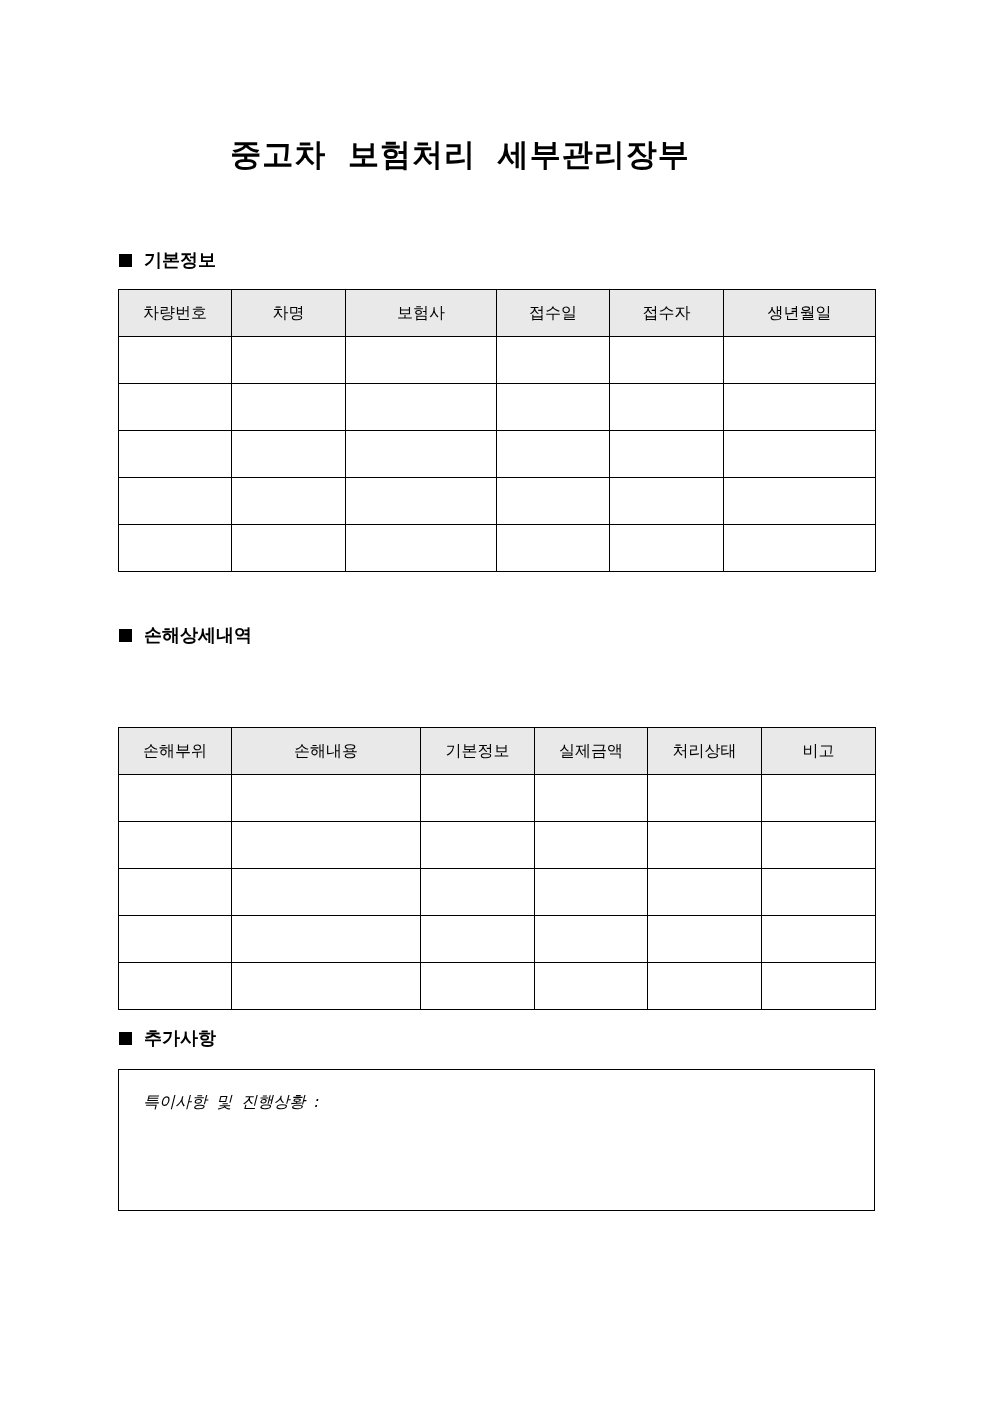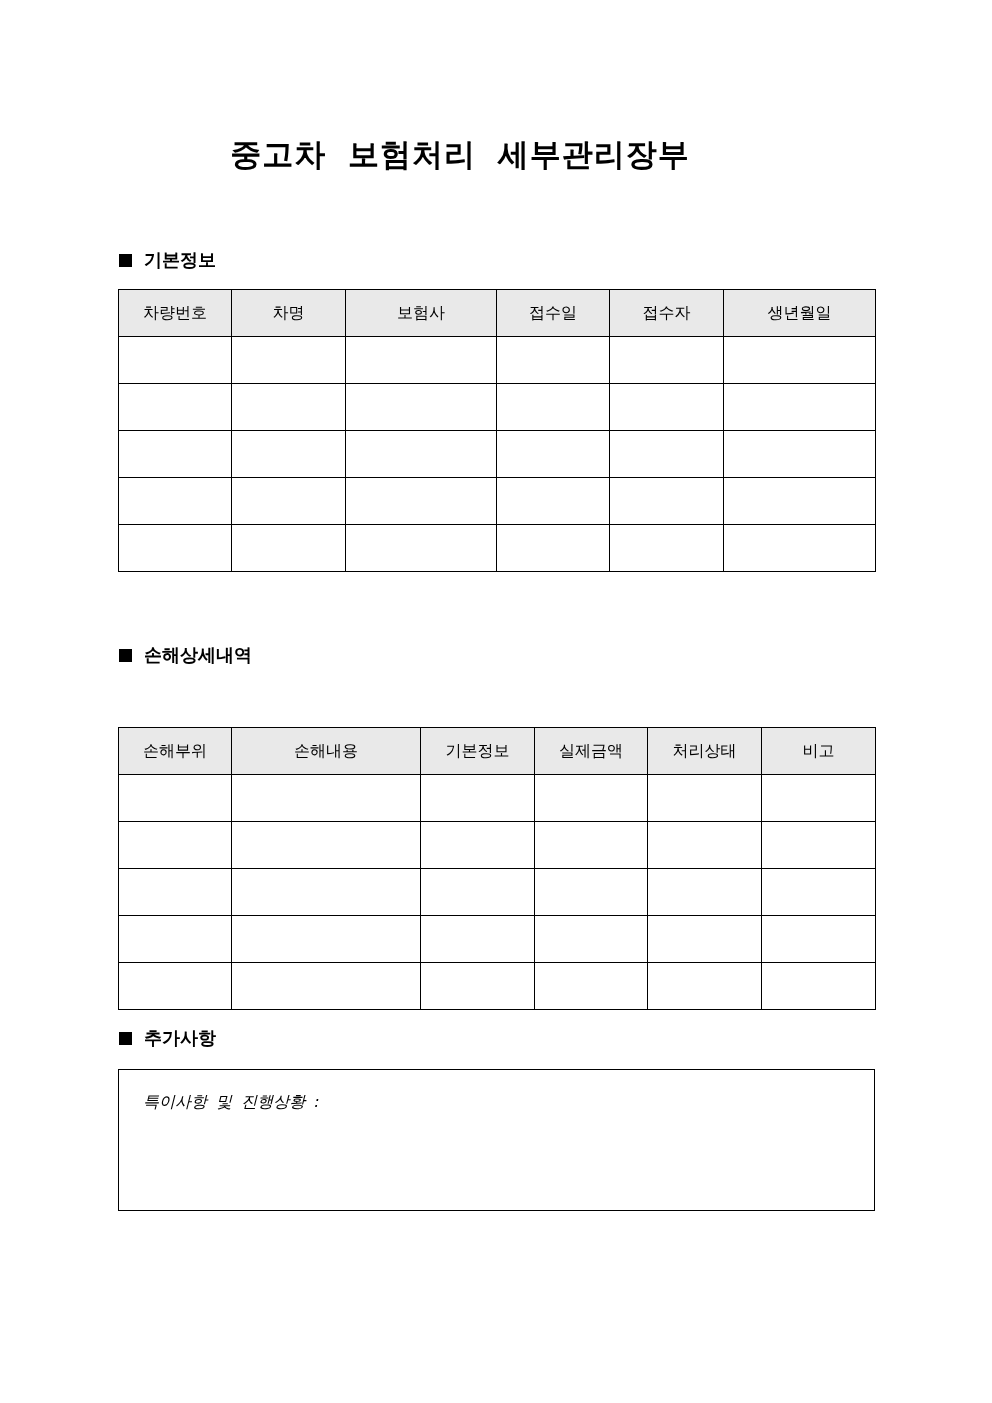--- a/index.html
+++ b/index.html
@@ -97,21 +97,21 @@
       <td></td>
       <td></td>
       <td></td>
       <td></td>
       <td></td>
       <td></td>
     </tr>
   </tbody>
 </table>
 
-<div class="section-heading" style="top:643px;">
+<div class="section-heading" style="top:623px;">
   <span class="sq"></span>
   <span>손해상세내역</span>
 </div>
 
 <table class="grid" style="top:679px;margin-top:48px;">
   <colgroup>
     <col style="width:113px">
       <col style="width:189px">
       <col style="width:114px">
     <col style="width:113px">

